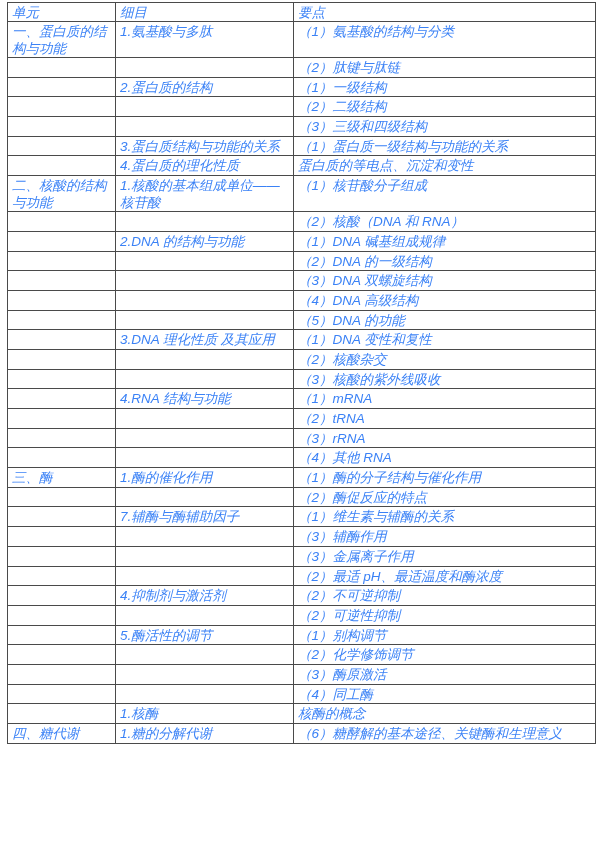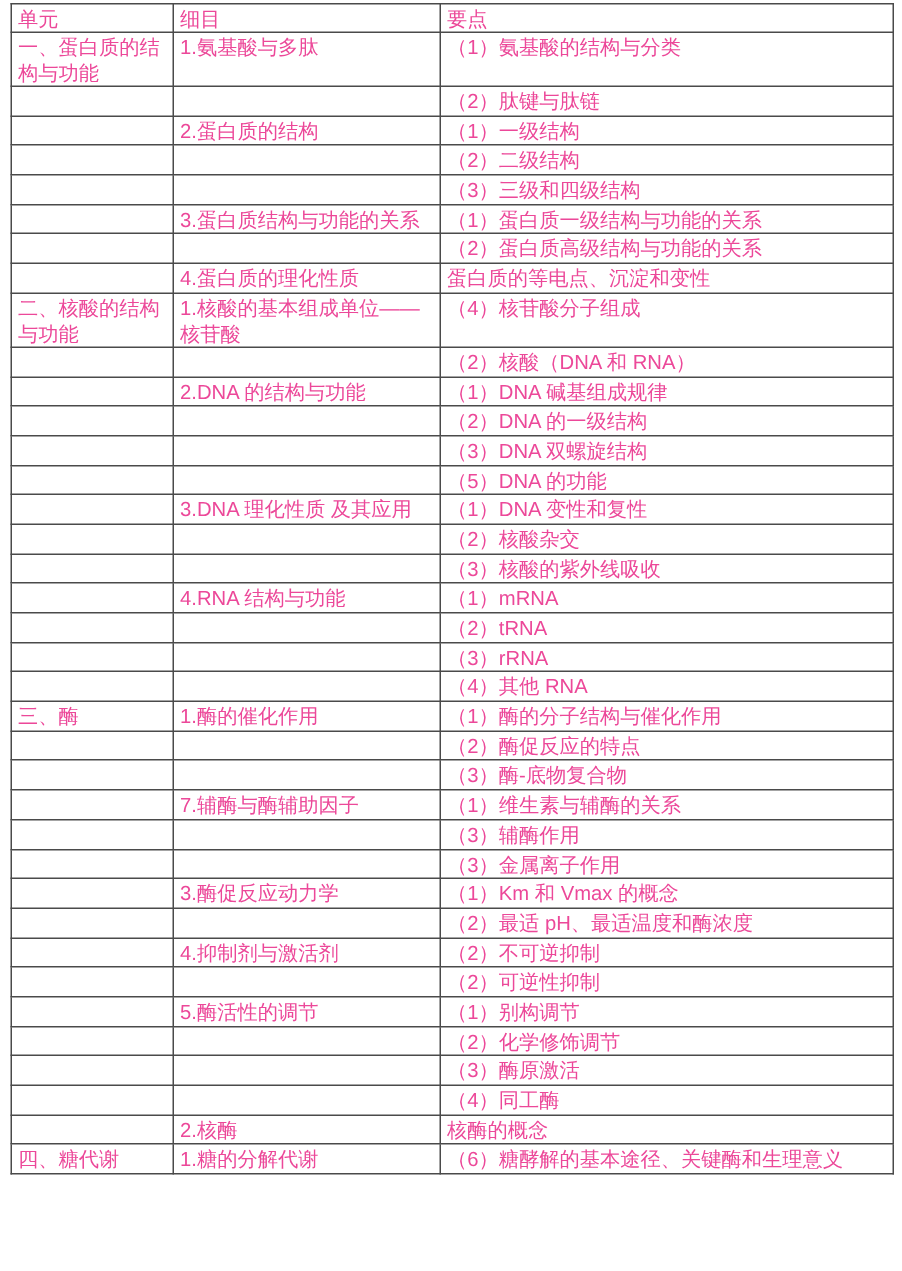--- a/index.html
+++ b/index.html
@@ -7,21 +7,22 @@
     padding: 0;
     background: #ffffff;
   }
   .page {
     position: relative;
     width: 601px;
     height: 847px;
     background: #ffffff;
     overflow: hidden;
     font-family: "Liberation Sans", sans-serif;
-    color: #ec4899;
+    color: #3b82f6;
+    font-style: italic;
   }
   table.syllabus {
     position: absolute;
     top: 2px;
     left: 7px;
     width: 588px;
     border-collapse: collapse;
     table-layout: fixed;
   }
   col.c-unit  { width: 108px; }
@@ -86,52 +87,52 @@
           <td></td>
           <td>（3）三级和四级结构</td>
         </tr>
         <tr>
           <td></td>
           <td>3.蛋白质结构与功能的关系</td>
           <td>（1）蛋白质一级结构与功能的关系</td>
         </tr>
         <tr>
           <td></td>
-          <td></td>
-          <td>（2）蛋白质高级结构与功能的关系</td>
-        </tr>
-        <tr>
-          <td></td>
           <td>4.蛋白质的理化性质</td>
           <td>蛋白质的等电点、沉淀和变性</td>
         </tr>
         <tr class="tall">
           <td class="wrap">二、核酸的结构与功能</td>
           <td class="wrap">1.核酸的基本组成单位——核苷酸</td>
-          <td>（4）核苷酸分子组成</td>
+          <td>（1）核苷酸分子组成</td>
         </tr>
         <tr>
           <td></td>
           <td></td>
           <td>（2）核酸（DNA 和 RNA）</td>
         </tr>
         <tr>
           <td></td>
           <td>2.DNA 的结构与功能</td>
           <td>（1）DNA 碱基组成规律</td>
         </tr>
         <tr>
           <td></td>
           <td></td>
           <td>（2）DNA 的一级结构</td>
         </tr>
         <tr>
           <td></td>
           <td></td>
           <td>（3）DNA 双螺旋结构</td>
+        </tr>
+        <tr>
+          <td></td>
+          <td></td>
+          <td>（4）DNA 高级结构</td>
         </tr>
         <tr>
           <td></td>
           <td></td>
           <td>（5）DNA 的功能</td>
         </tr>
         <tr>
           <td></td>
           <td>3.DNA 理化性质 及其应用</td>
           <td>（1）DNA 变性和复性</td>
@@ -171,45 +172,35 @@
           <td>1.酶的催化作用</td>
           <td>（1）酶的分子结构与催化作用</td>
         </tr>
         <tr>
           <td></td>
           <td></td>
           <td>（2）酶促反应的特点</td>
         </tr>
         <tr>
           <td></td>
-          <td></td>
-          <td>（3）酶-底物复合物</td>
-        </tr>
-        <tr>
-          <td></td>
           <td>7.辅酶与酶辅助因子</td>
           <td>（1）维生素与辅酶的关系</td>
         </tr>
         <tr>
           <td></td>
           <td></td>
           <td>（3）辅酶作用</td>
         </tr>
         <tr>
           <td></td>
           <td></td>
           <td>（3）金属离子作用</td>
         </tr>
         <tr>
           <td></td>
-          <td>3.酶促反应动力学</td>
-          <td>（1）Km 和 Vmax 的概念</td>
-        </tr>
-        <tr>
-          <td></td>
           <td></td>
           <td>（2）最适 pH、最适温度和酶浓度</td>
         </tr>
         <tr>
           <td></td>
           <td>4.抑制剂与激活剂</td>
           <td>（2）不可逆抑制</td>
         </tr>
         <tr>
           <td></td>
@@ -231,21 +222,21 @@
           <td></td>
           <td>（3）酶原激活</td>
         </tr>
         <tr>
           <td></td>
           <td></td>
           <td>（4）同工酶</td>
         </tr>
         <tr>
           <td></td>
-          <td>2.核酶</td>
+          <td>1.核酶</td>
           <td>核酶的概念</td>
         </tr>
         <tr>
           <td>四、糖代谢</td>
           <td>1.糖的分解代谢</td>
           <td>（6）糖酵解的基本途径、关键酶和生理意义</td>
         </tr>
       </tbody>
   </table>
 </div>

